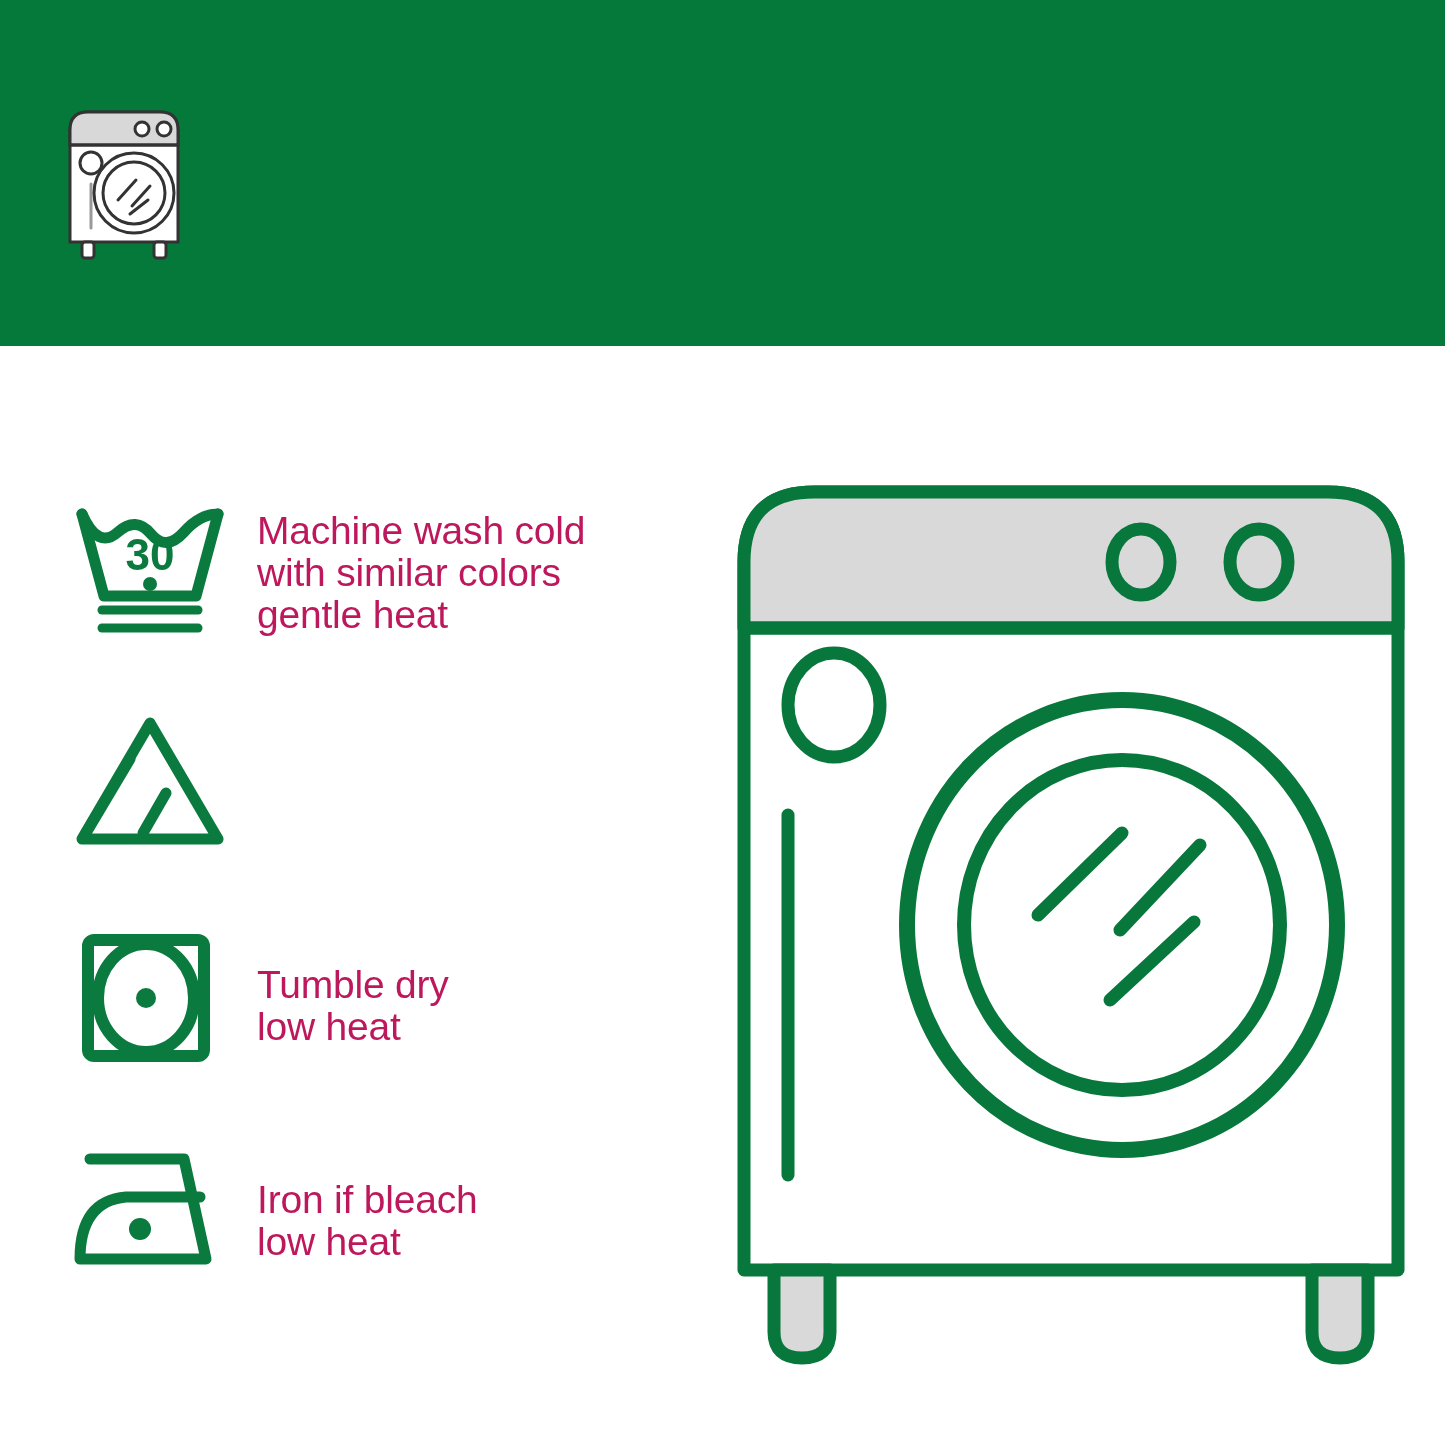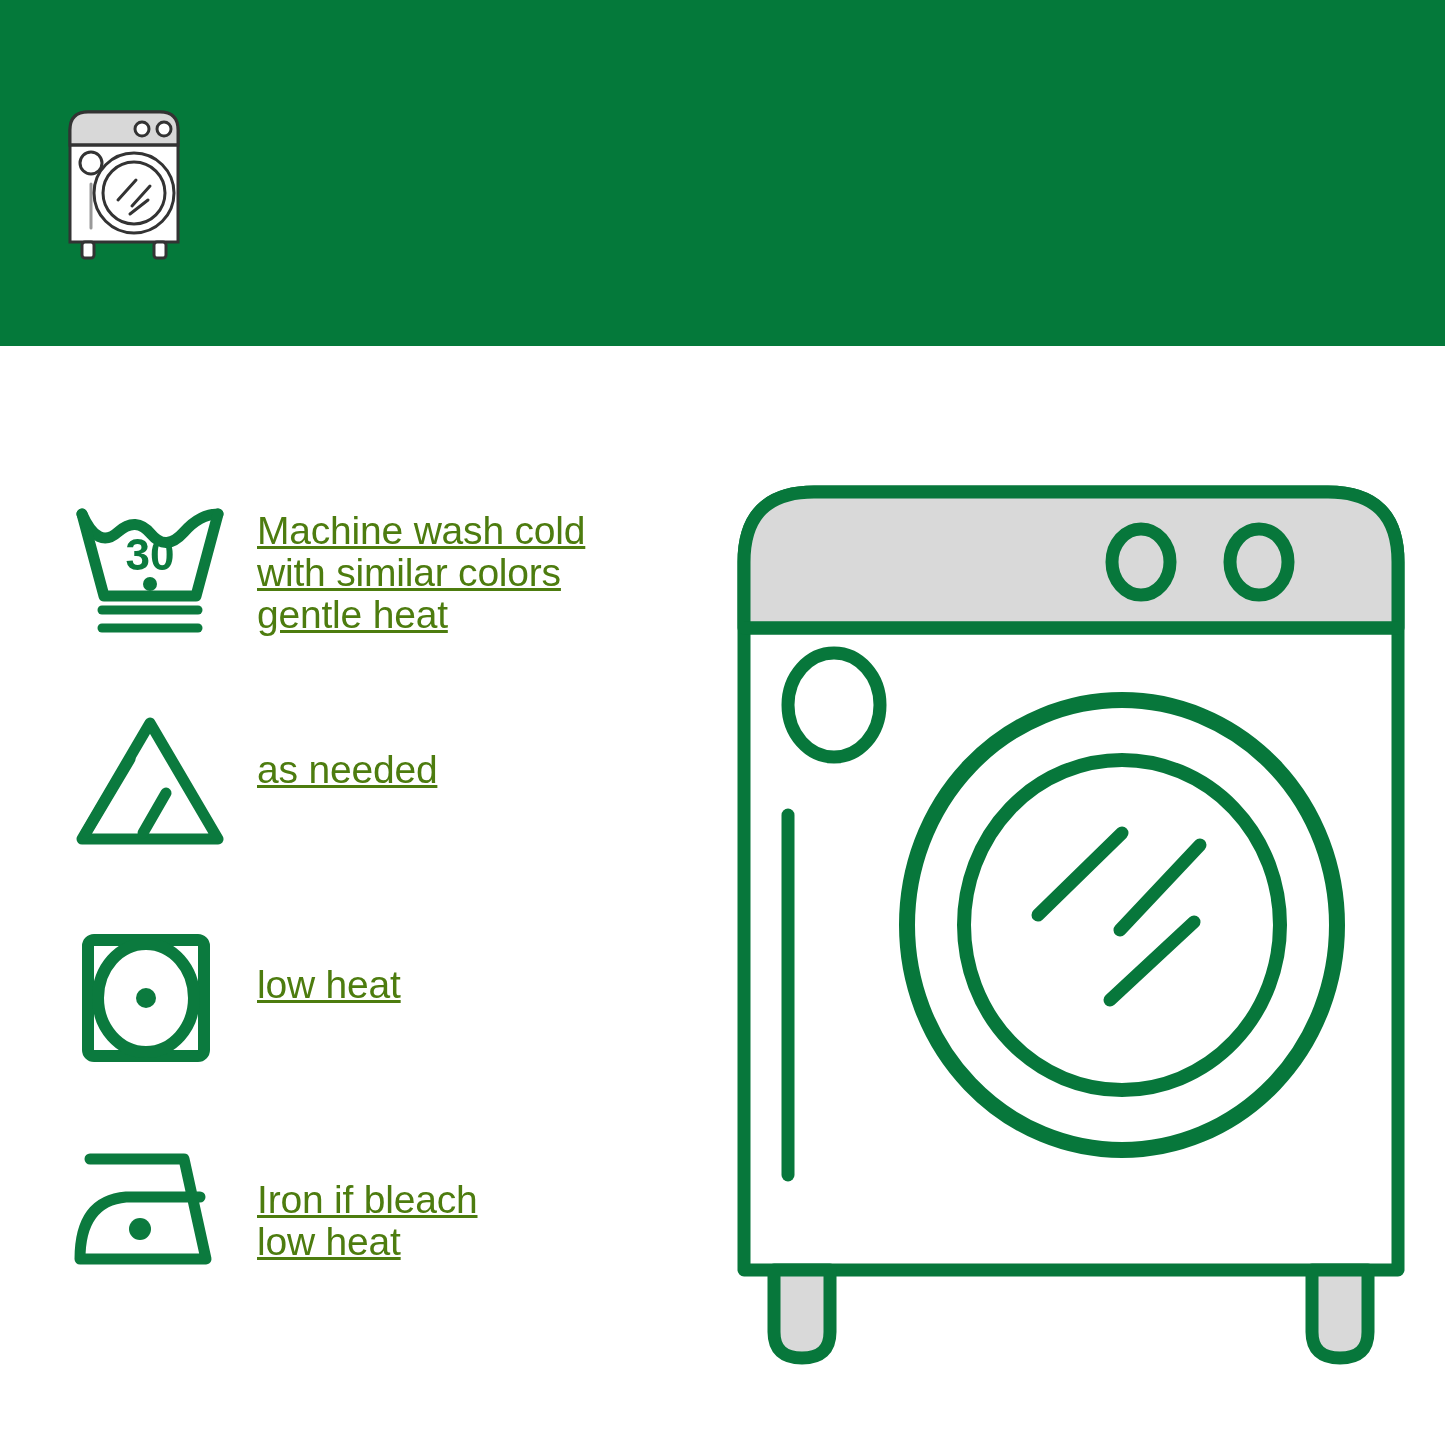--- a/index.html
+++ b/index.html
@@ -98,24 +98,23 @@
     align-items: flex-start;
     justify-content: flex-start;
   }
   .care-text {
     flex: 1 1 auto;
     padding-left: 16px;
     padding-top: 18px;
     font-family: "Liberation Sans", sans-serif;
     font-size: 39px;
     line-height: 42px;
-    color: #4d7c0f;
+    color: #be185d;
     font-weight: 400;
     letter-spacing: -0.2px;
-    text-decoration: underline;
   }
   .care-text .ln { display: block; }
 
   .row-bleach .care-text,
   .row-dry .care-text,
   .row-iron .care-text { padding-top: 42px; }
 
   
   .machine {
     position: absolute;
@@ -191,35 +190,35 @@
       <div class="care-symbol">
         <svg viewBox="0 0 170 150" width="170" height="150" aria-hidden="true">
           <g fill="none" stroke="#0B7A3E" stroke-width="11" stroke-linecap="round" stroke-linejoin="round">
             <path d="M84 16 L152 132 L16 132 Z"></path>
             <line x1="64" y1="52" x2="20" y2="126"></line>
             <line x1="100" y1="86" x2="77" y2="126"></line>
           </g>
         </svg>
       </div>
       <div class="care-text">
-        <span class="ln">as needed</span>
       </div>
     </div>
 
     <div class="care-row row-dry">
       <div class="care-symbol">
         <svg viewBox="0 0 170 150" width="170" height="150" aria-hidden="true">
           <g fill="none" stroke="#0B7A3E" stroke-width="12" stroke-linejoin="round">
             <rect x="22" y="18" width="116" height="116" rx="6"></rect>
             <ellipse cx="80" cy="76" rx="48" ry="54"></ellipse>
           </g>
           <circle cx="80" cy="76" r="10" fill="#0B7A3E"></circle>
         </svg>
       </div>
       <div class="care-text">
+        <span class="ln">Tumble dry</span>
         <span class="ln">low heat</span>
       </div>
     </div>
 
     <div class="care-row row-iron">
       <div class="care-symbol">
         <svg viewBox="0 0 170 150" width="170" height="150" aria-hidden="true">
           <g fill="none" stroke="#0B7A3E" stroke-width="11" stroke-linecap="round" stroke-linejoin="round">
             <path d="M24 22 L118 22 L140 122 L14 122 Q14 64 60 60 L134 60"></path>
           </g>

